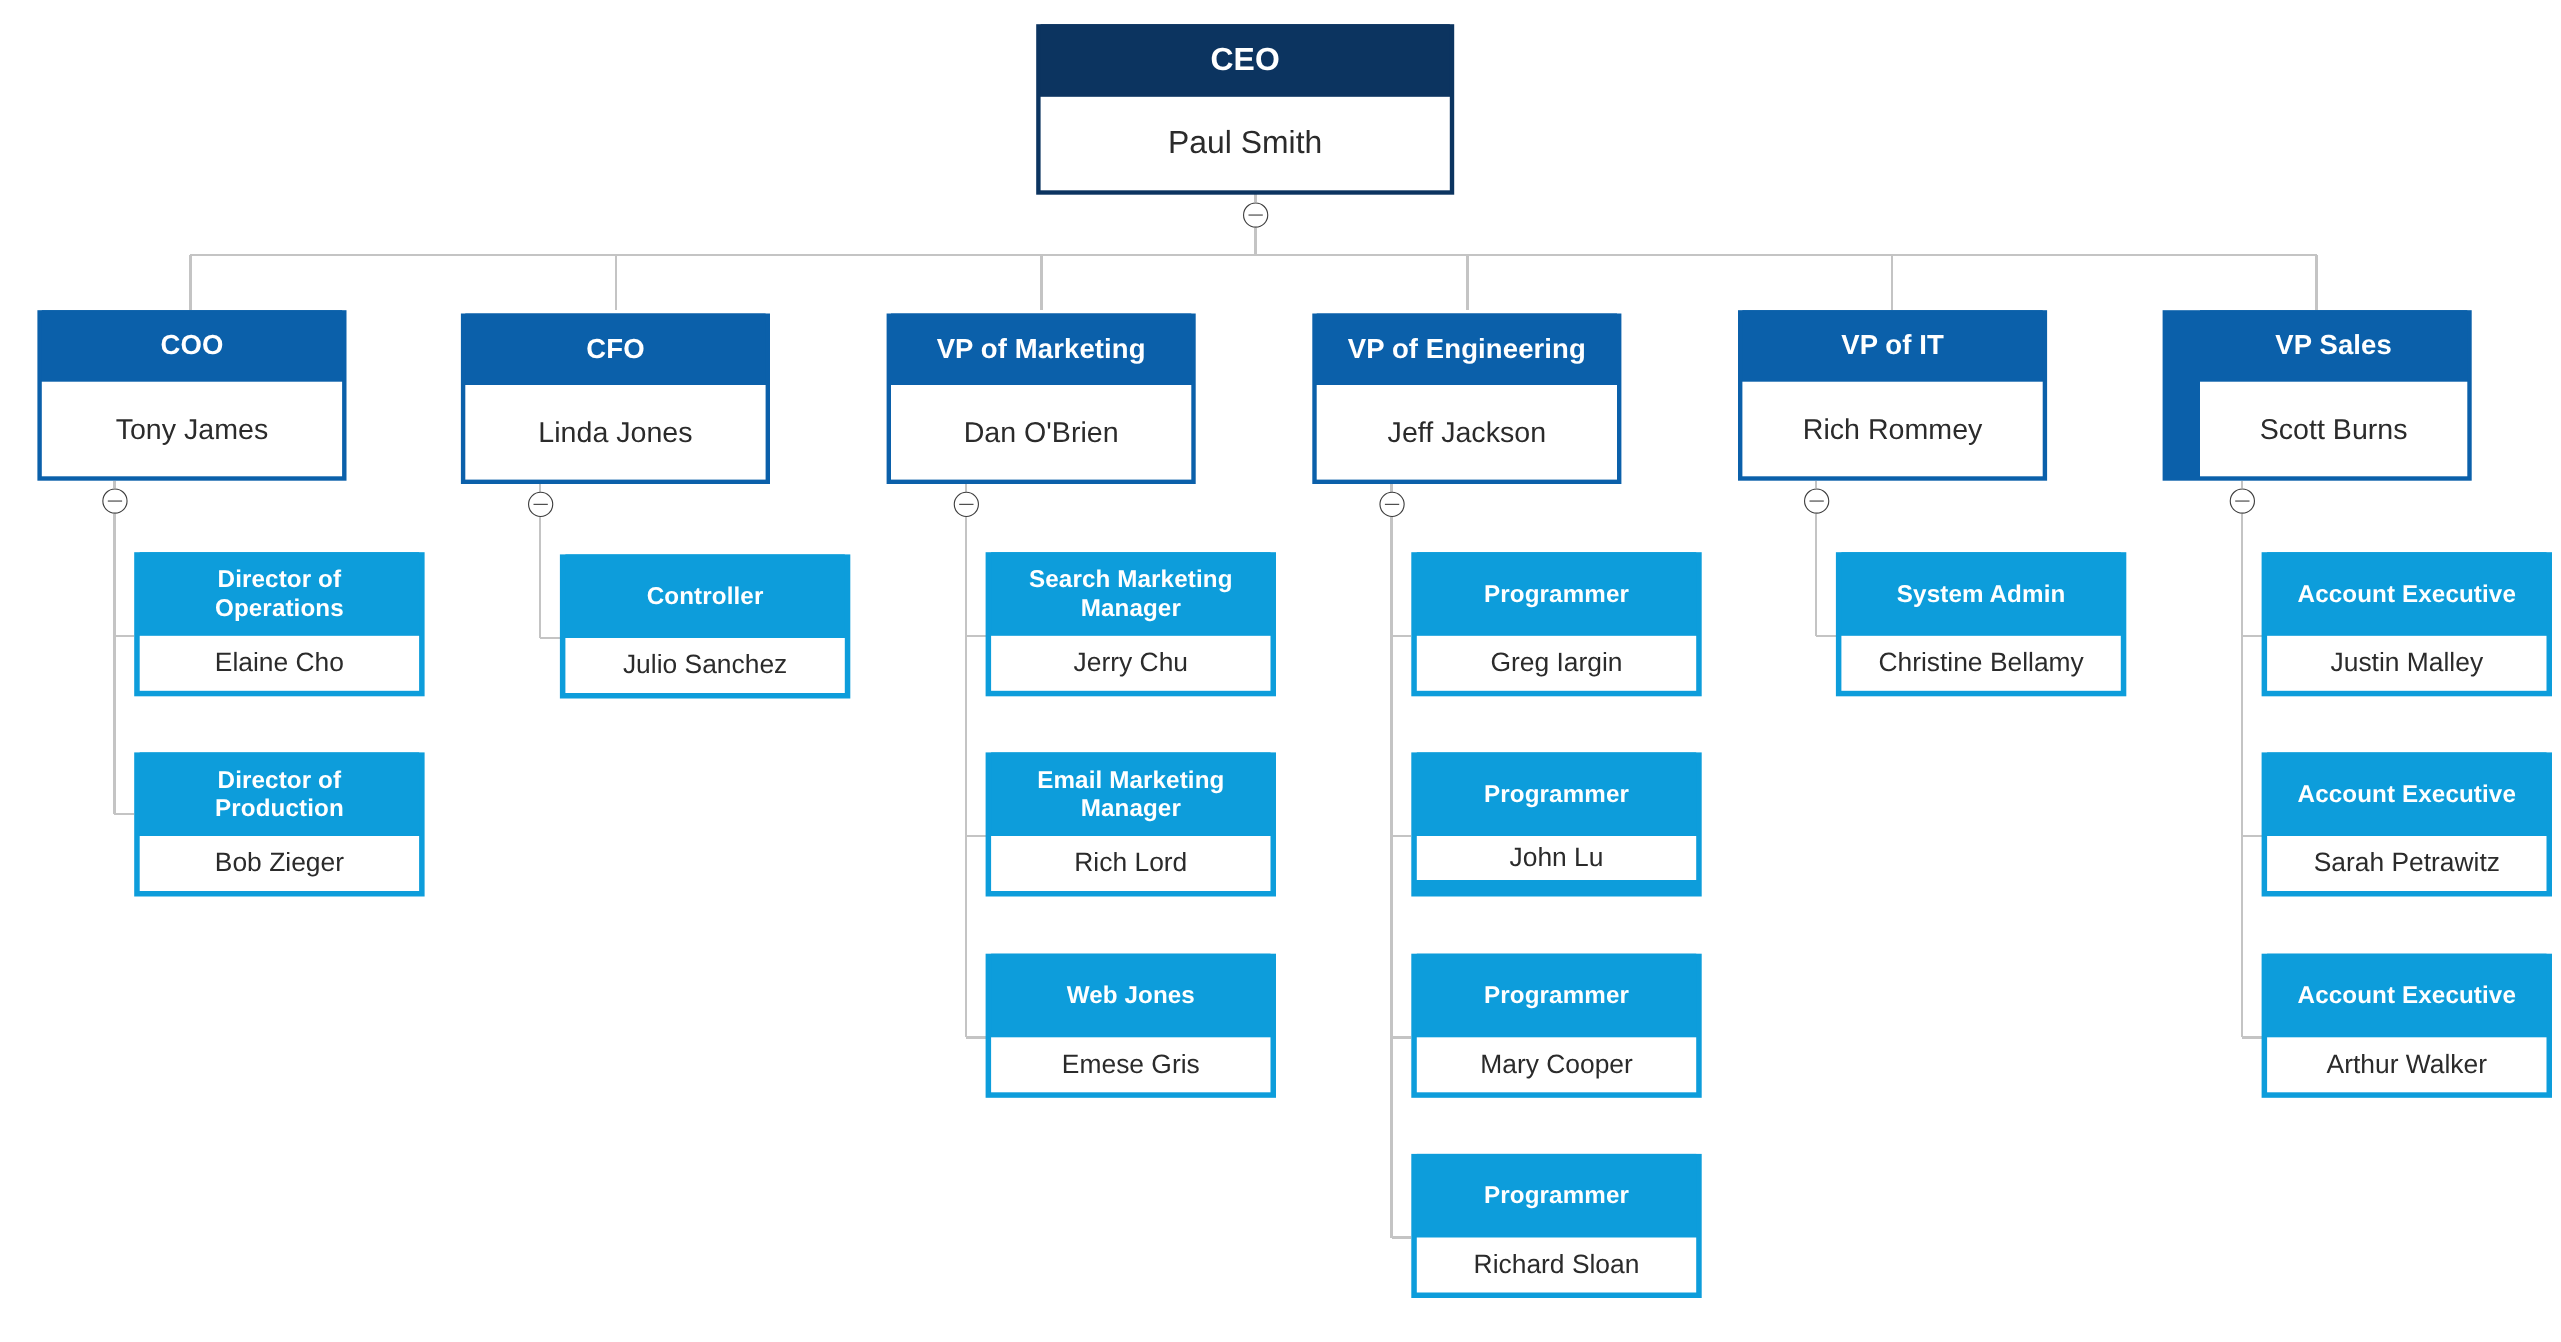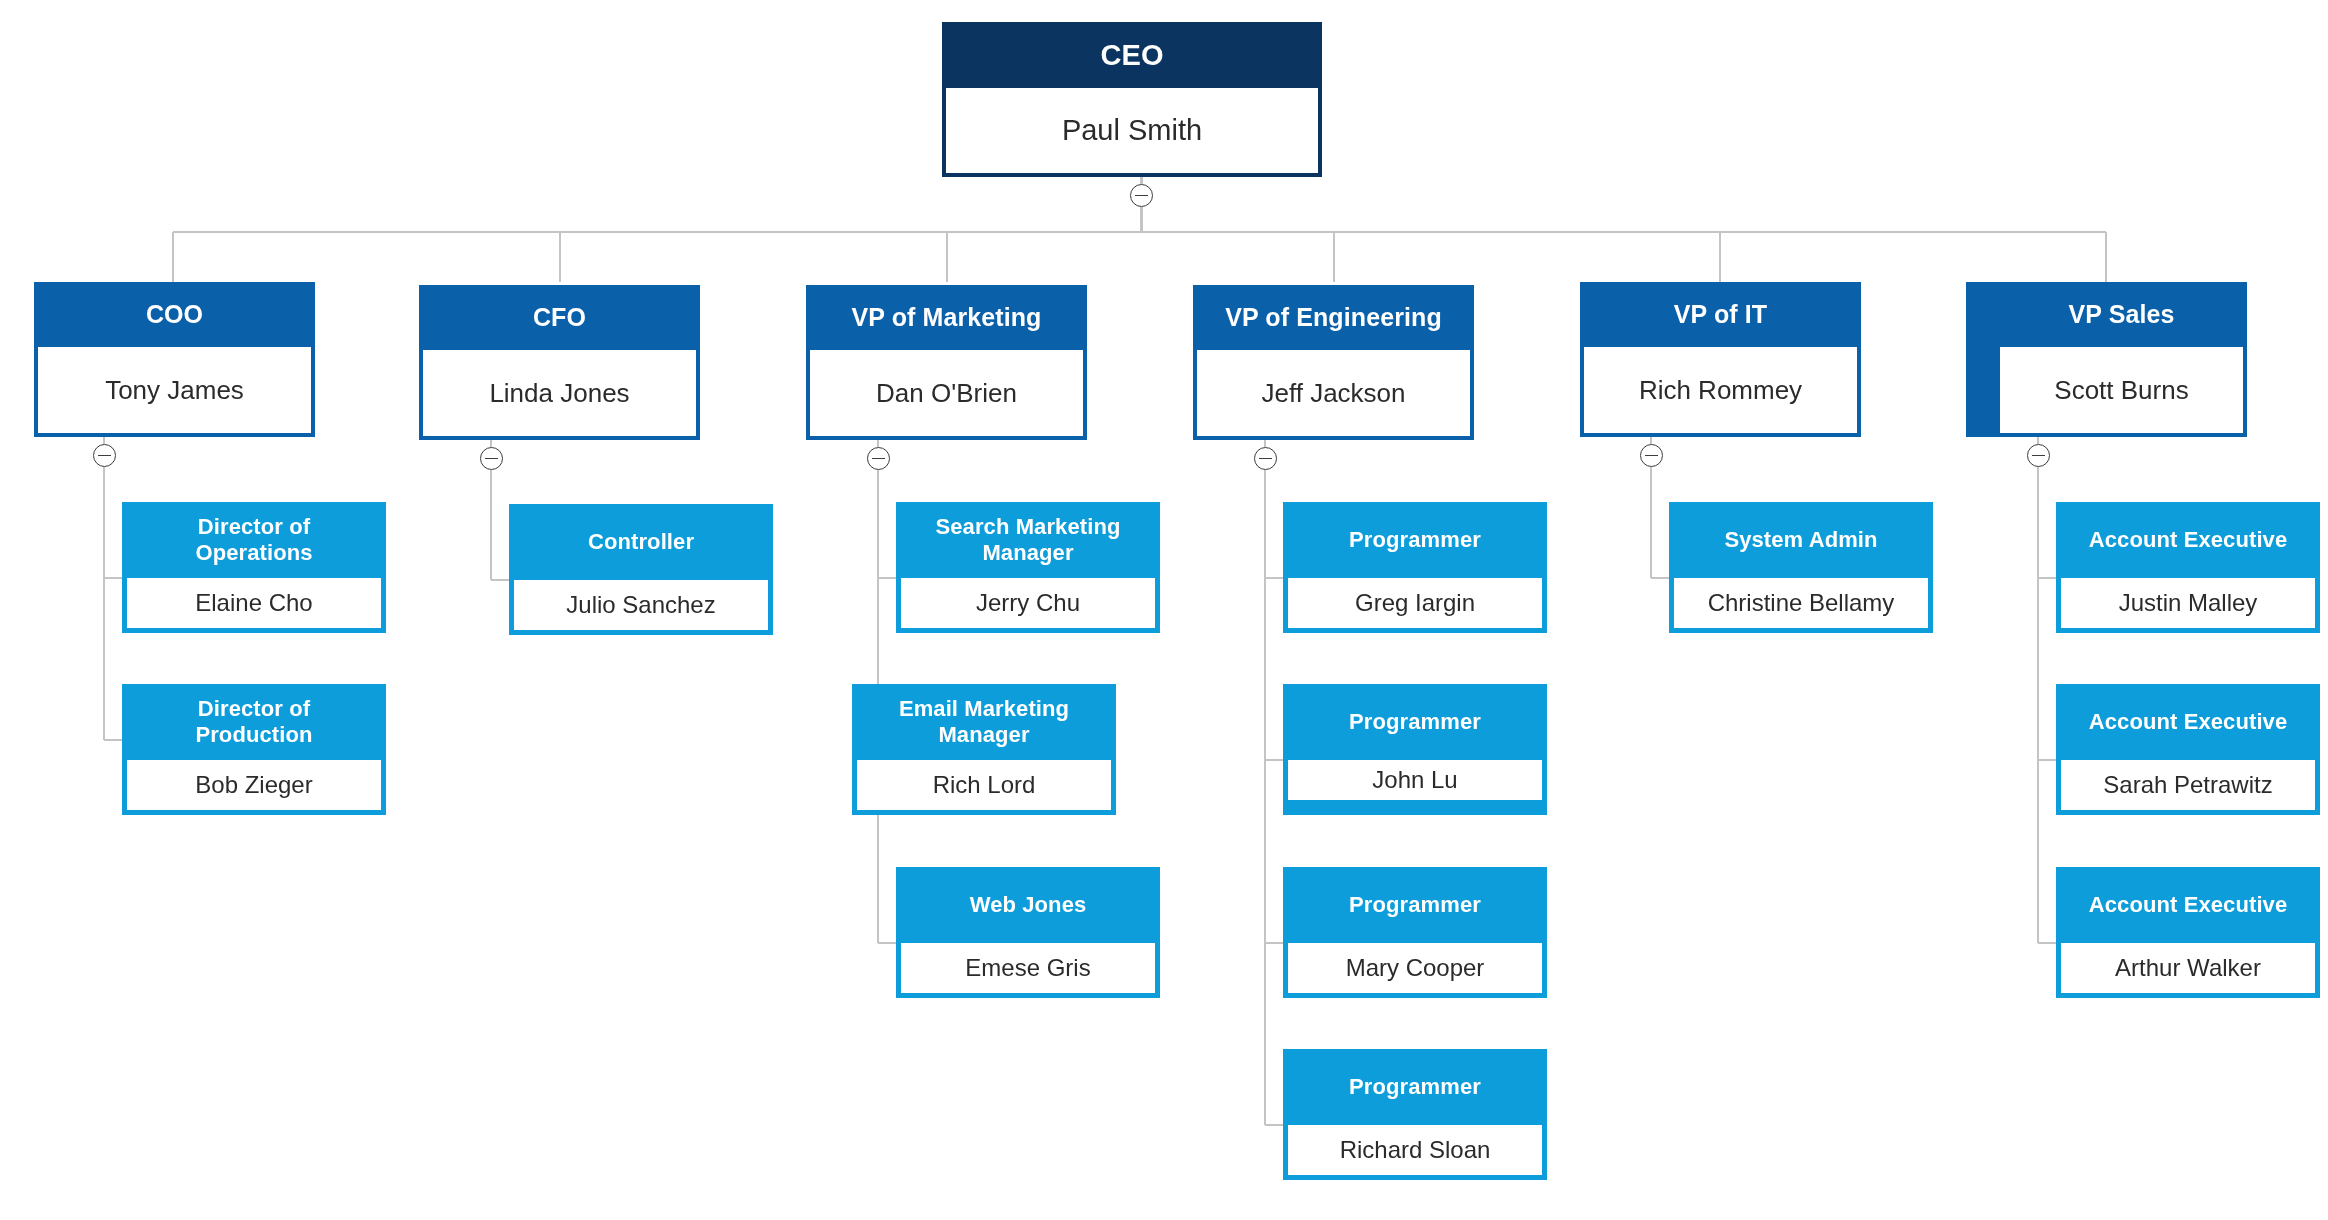--- a/index.html
+++ b/index.html
@@ -218,21 +218,21 @@
     <div class="hdr" style="height:76px;">Controller</div>
     <div class="body" style="height:50px;">Julio Sanchez</div>
   </div>
 
   <div class="node t-staff" style="left:896px; top:502px; width:264px; height:131px;">
     <div class="hdr" style="height:76px;">Search Marketing
 Manager</div>
     <div class="body" style="height:50px;">Jerry Chu</div>
   </div>
 
-  <div class="node t-staff" style="left:852px; top:684px; width:264px; height:131px;">
+  <div class="node t-staff" style="left:896px; top:684px; width:264px; height:131px;">
     <div class="hdr" style="height:76px;">Email Marketing
 Manager</div>
     <div class="body" style="height:50px;">Rich Lord</div>
   </div>
 
   <div class="node t-staff" style="left:896px; top:867px; width:264px; height:131px;">
     <div class="hdr" style="height:76px;">Web Jones</div>
     <div class="body" style="height:50px;">Emese Gris</div>
   </div>
 

